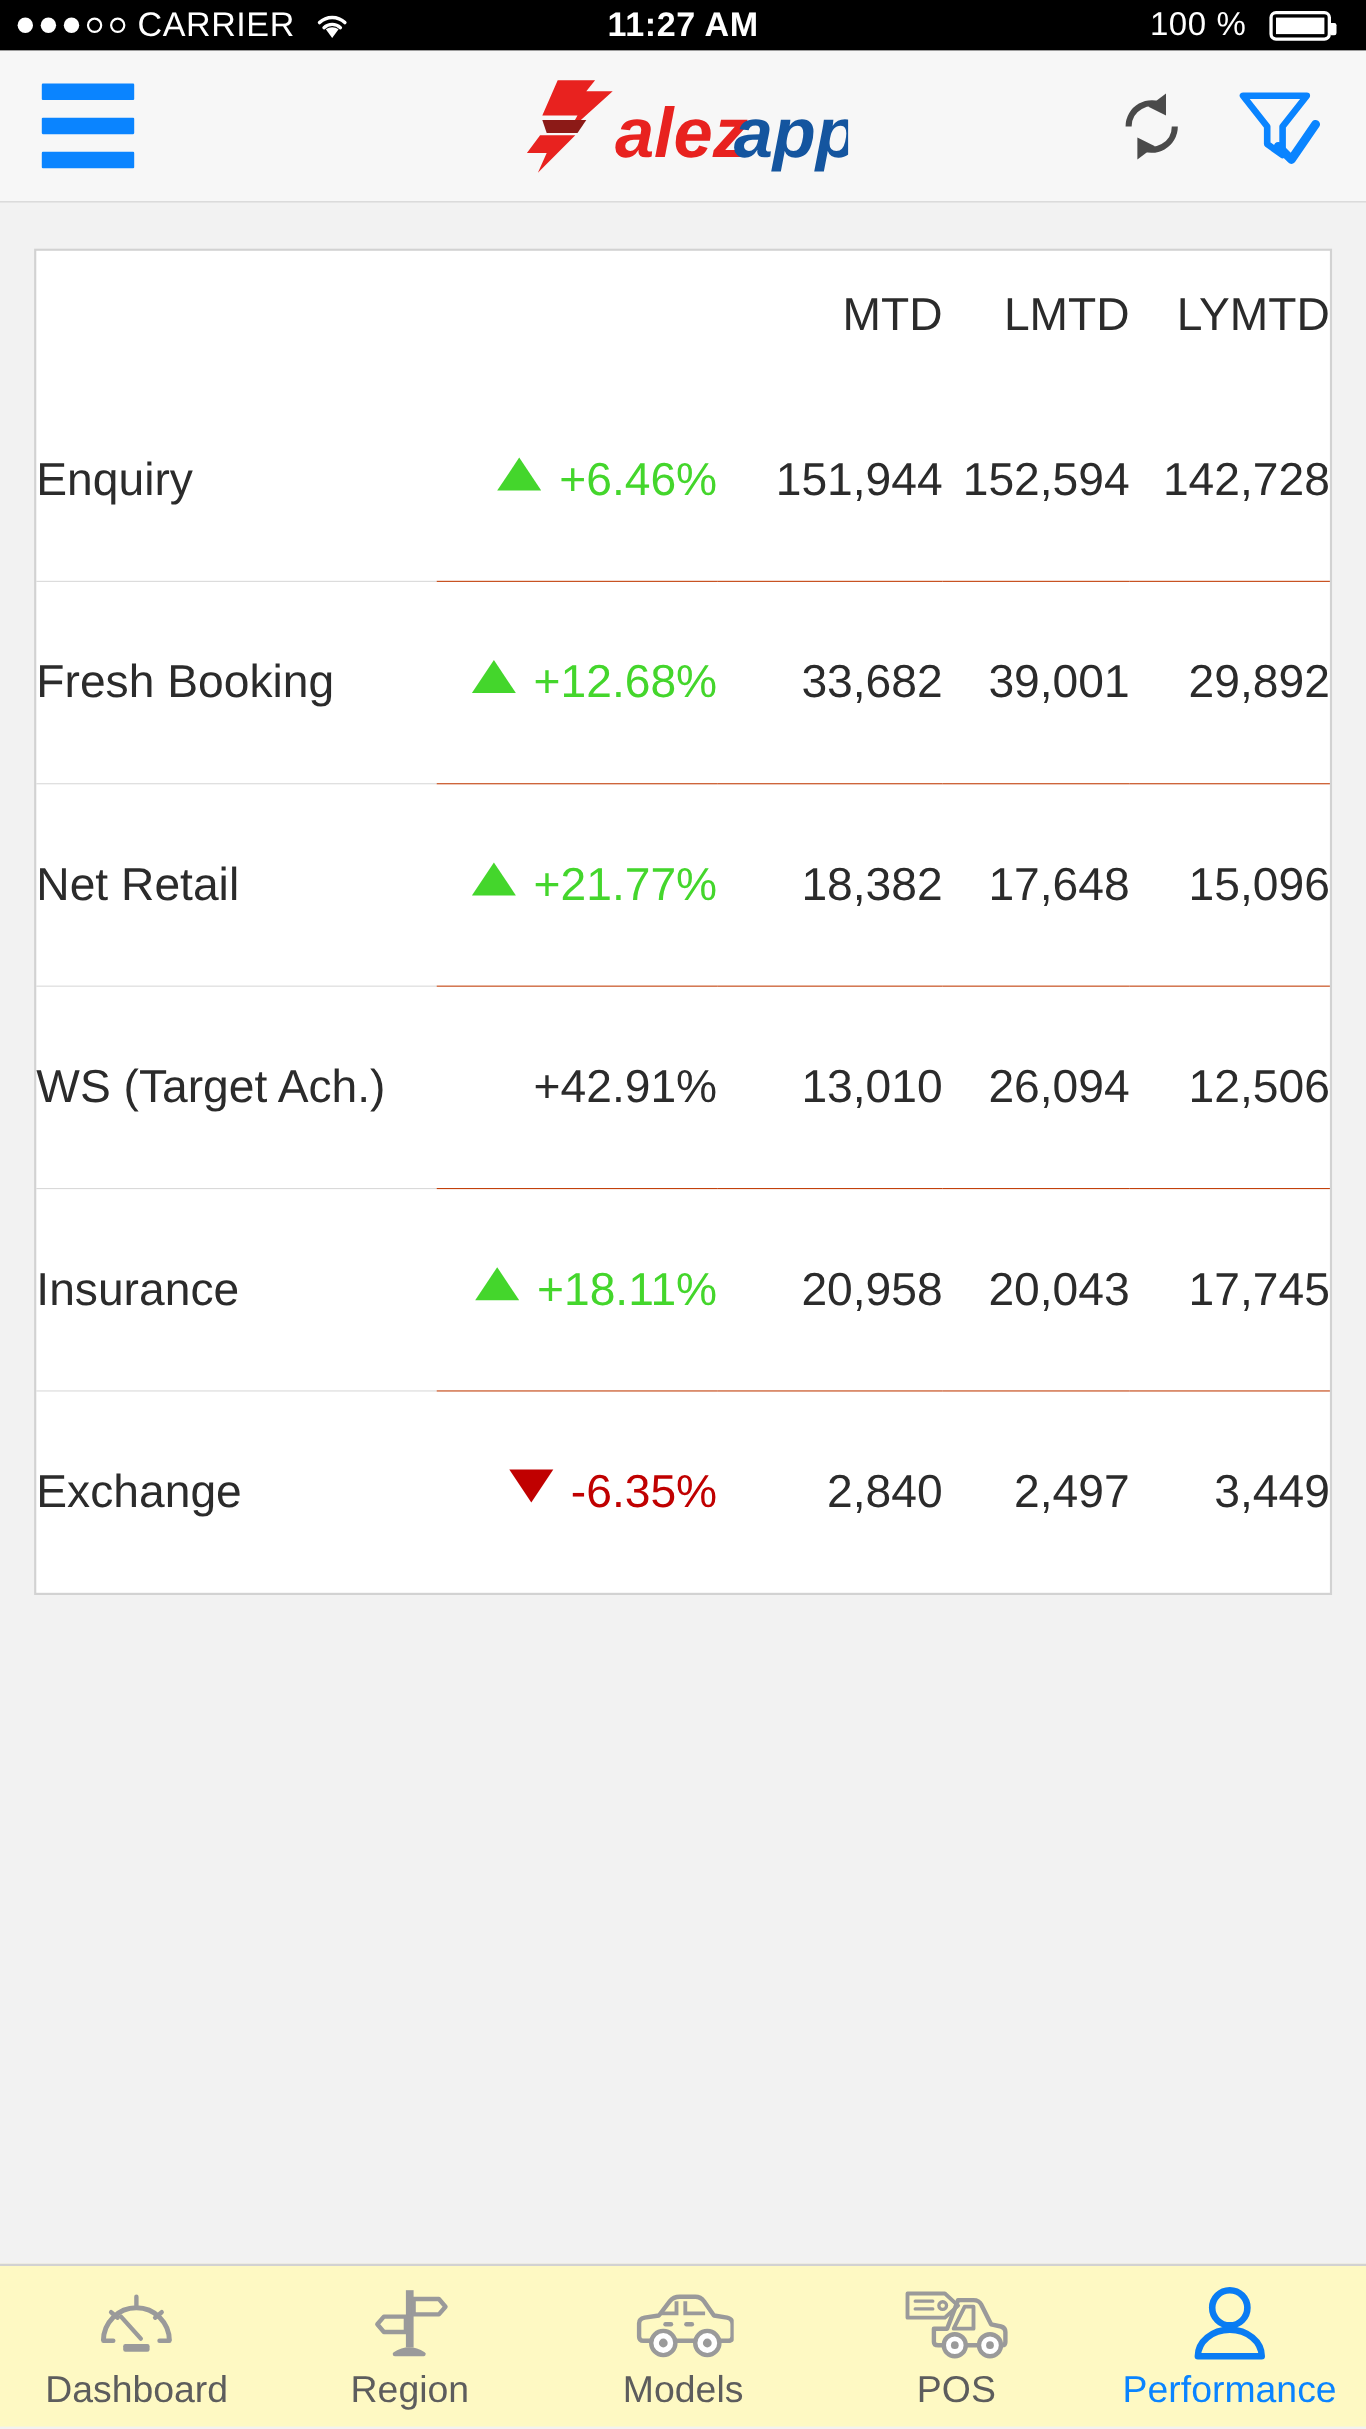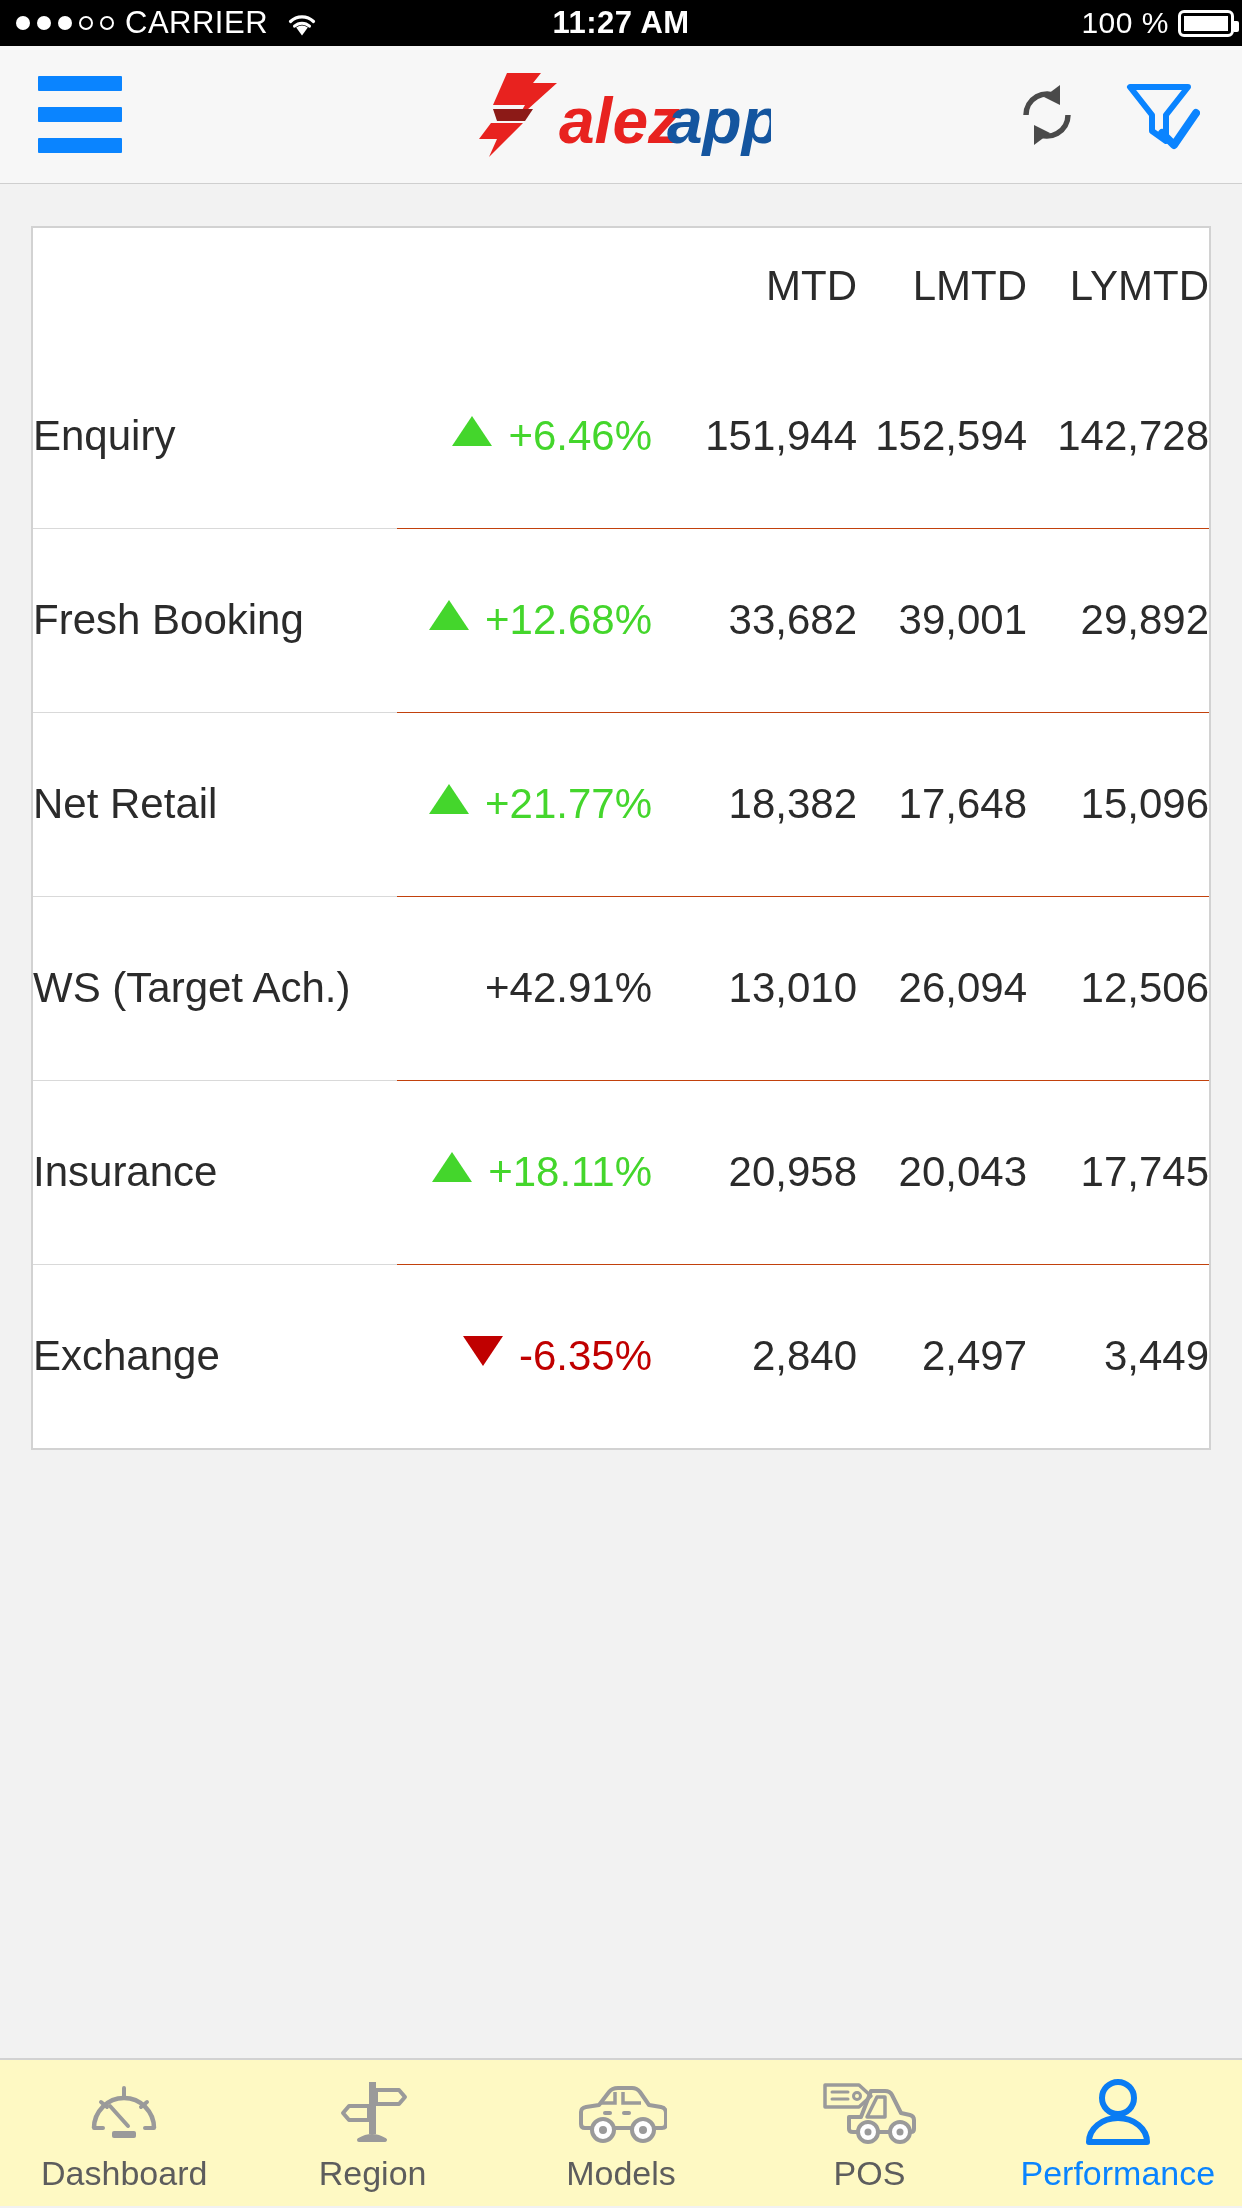--- a/index.html
+++ b/index.html
@@ -19,21 +19,21 @@
   .sb-left{ display:flex; align-items:center; gap:11px; padding-left:16px; }
   .dots{ display:flex; align-items:center; gap:7px; }
   .dot{ width:14px; height:14px; border-radius:50%; background:#fff; }
   .dot.empty{ background:transparent; border:2px solid #fff; }
   .carrier{ font-size:31px; }
   .wifi{ width:34px; height:26px; position:relative; margin-left:6px; }
   .sb-center{
     position:absolute; left:0; right:0; text-align:center;
     font-size:31px; font-weight:bold;
   }
-  .sb-right{ margin-left:auto; display:flex; align-items:center; gap:9px; padding-right:8px; }
+  .sb-right{ margin-left:auto; display:flex; align-items:center; gap:21px; padding-right:32px; }
   .batt{
     width:56px; height:27px; border:3px solid #fff; border-radius:6px;
     position:relative; display:block;
   }
   .batt::after{
     content:""; position:absolute; right:-8px; top:8px;
     width:5px; height:11px; background:#fff; border-radius:0 2px 2px 0;
   }
   .batt i{ position:absolute; inset:3px; background:#fff; display:block; }
 

